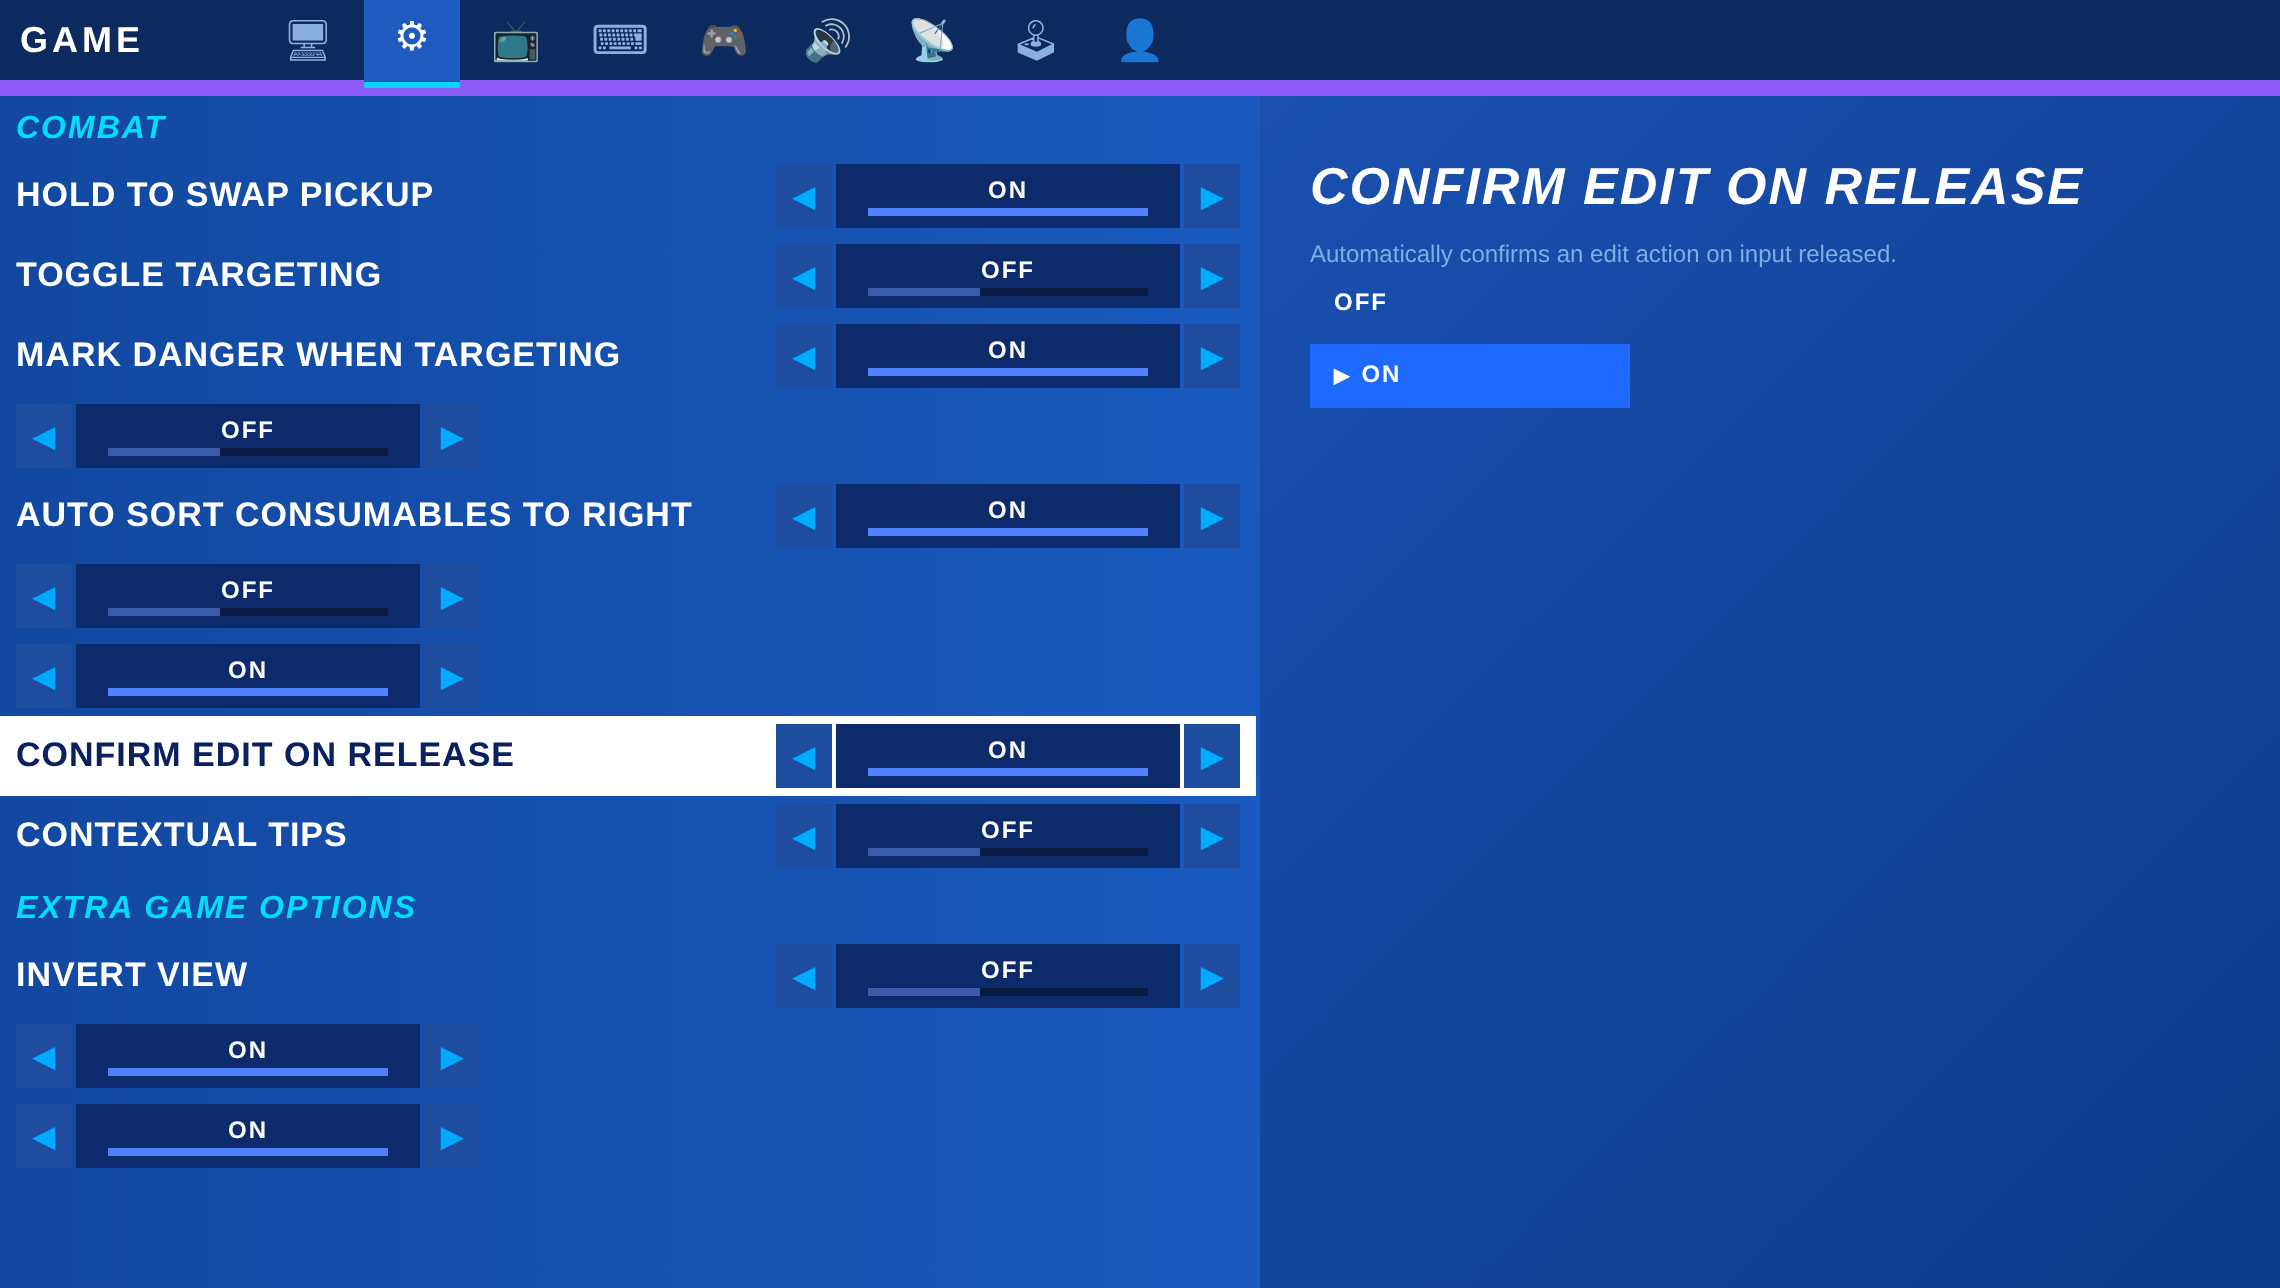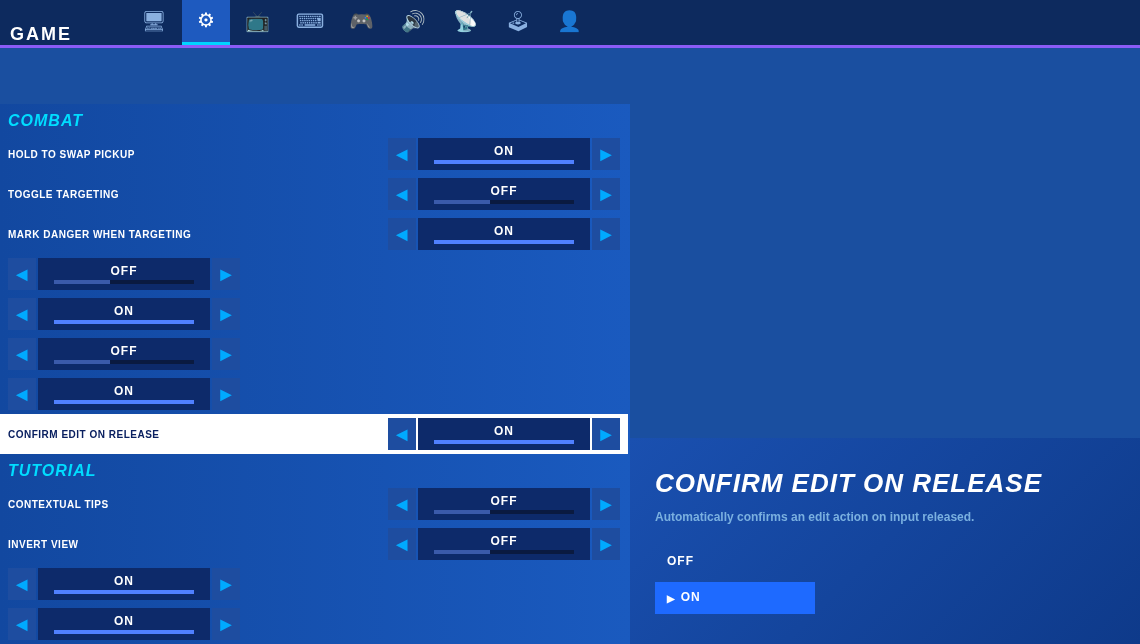--- a/index.html
+++ b/index.html
@@ -8,25 +8,25 @@
       height: 644px;
       background: #1a4fa0;
       font-family: 'Arial Black', 'Arial Bold', Arial, sans-serif;
       overflow: hidden;
       color: white;
     }
 
     
     .top-bar {
       display: flex;
-      align-items: flex-end;
+      align-items: center;
       background: #0d2a5e;
       height: 48px;
       padding: 0 10px;
-      border-bottom: 3px solid #8b5cf6;
+      border-bottom: 8px solid #8b5cf6;
     }
     .top-bar-title {
       font-size: 18px;
       font-weight: 900;
       color: white;
       text-transform: uppercase;
       letter-spacing: 2px;
       margin-right: 20px;
       min-width: 100px;
     }
@@ -48,21 +48,20 @@
     .nav-icon.active {
       background: #1e5abf;
       color: white;
       border-bottom: 3px solid #00d4ff;
     }
 
     
     .main-layout {
       display: flex;
       height: calc(644px - 48px);
-      align-items: flex-end;
     }
 
     
     .left-panel {
       width: 630px;
       background: linear-gradient(to right, #1248a0, #1a5abf);
       overflow: hidden;
       position: relative;
     }
 
@@ -103,21 +102,21 @@
     }
     .setting-row.selected {
       background: white;
     }
     .setting-row.selected .setting-label {
       color: #0a2060;
     }
 
     .setting-label {
       flex: 1;
-      font-size: 10px;
+      font-size: 17px;
       font-weight: 900;
       color: white;
       text-transform: uppercase;
       letter-spacing: 0.5px;
     }
 
     .toggle-control {
       display: flex;
       align-items: center;
       gap: 2px;
@@ -177,24 +176,23 @@
       font-size: 26px;
       font-weight: 900;
       font-style: italic;
       color: white;
       text-transform: uppercase;
       letter-spacing: 1px;
       margin-bottom: 10px;
     }
     .detail-desc {
       font-size: 12px;
-      font-weight: bold;
+      font-weight: normal;
       color: #7ab0e0;
       line-height: 1.4;
-      margin-bottom: 20px;
     }
     .option-list {
       display: flex;
       flex-direction: column;
       gap: 4px;
     }
     .option-item {
       width: 160px;
       height: 32px;
       display: flex;
@@ -289,20 +287,21 @@
             <span class="toggle-text">OFF</span>
             <div class="toggle-bar-track">
                 <div class="toggle-bar-fill off"></div>
               </div>
           </div>
           <button class="arrow-btn">▶</button>
         </div>
       </div>
 
       <div class="setting-row">
+        <span class="setting-label">AUTO SORT CONSUMABLES TO RIGHT</span>
         <div class="toggle-control">
           <button class="arrow-btn">◀</button>
           <div class="toggle-display">
             <span class="toggle-text">ON</span>
             <div class="toggle-bar-track">
                 <div class="toggle-bar-fill on"></div>
               </div>
           </div>
           <button class="arrow-btn">▶</button>
         </div>
@@ -342,36 +341,36 @@
           <div class="toggle-display">
             <span class="toggle-text">ON</span>
             <div class="toggle-bar-track">
                 <div class="toggle-bar-fill on"></div>
               </div>
           </div>
           <button class="arrow-btn">▶</button>
         </div>
       </div>
 
-      <div class="section-header">TUTORIAL</div>
 
       <div class="setting-row">
         <span class="setting-label">CONTEXTUAL TIPS</span>
         <div class="toggle-control">
           <button class="arrow-btn">◀</button>
           <div class="toggle-display">
             <span class="toggle-text">OFF</span>
             <div class="toggle-bar-track">
                 <div class="toggle-bar-fill off"></div>
               </div>
           </div>
           <button class="arrow-btn">▶</button>
         </div>
       </div>
 
+      <div class="section-header">EXTRA GAME OPTIONS</div>
 
       <div class="setting-row">
         <span class="setting-label">INVERT VIEW</span>
         <div class="toggle-control">
           <button class="arrow-btn">◀</button>
           <div class="toggle-display">
             <span class="toggle-text">OFF</span>
             <div class="toggle-bar-track">
                 <div class="toggle-bar-fill off"></div>
               </div>

